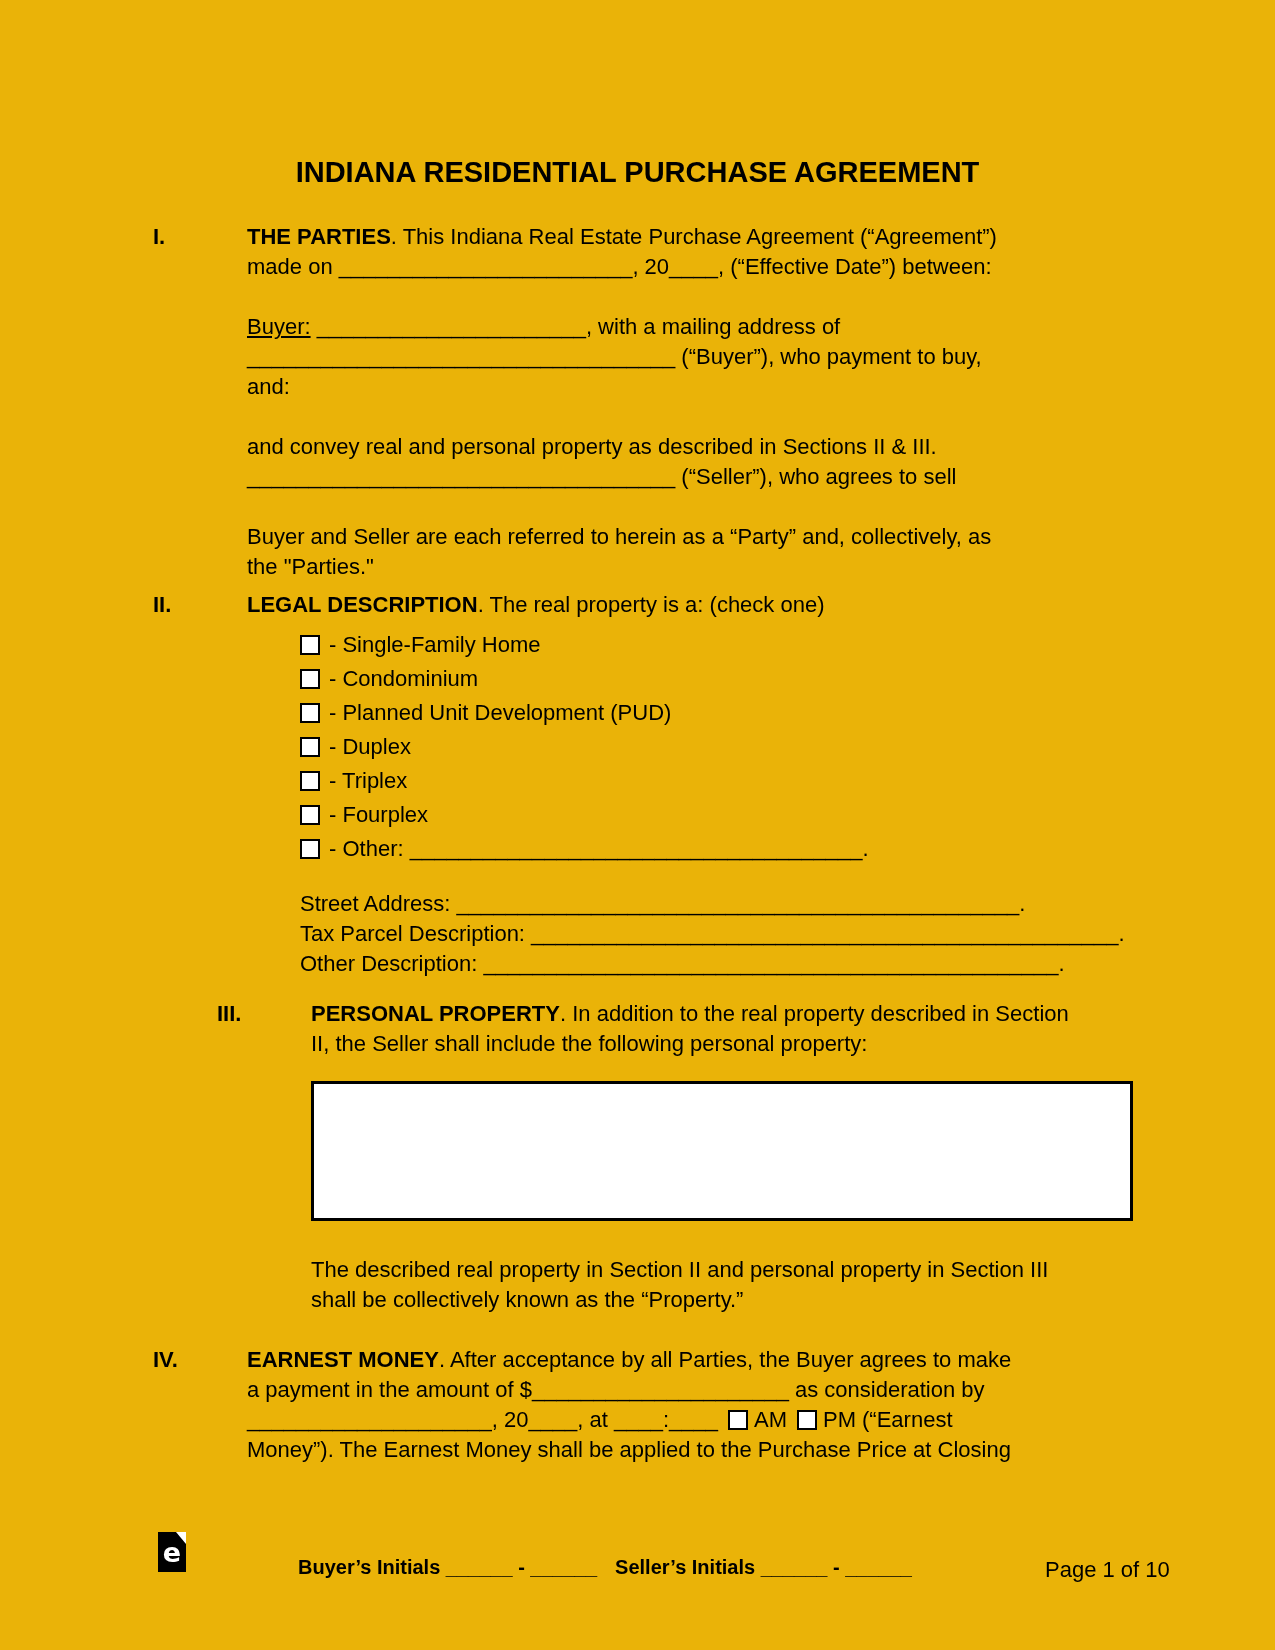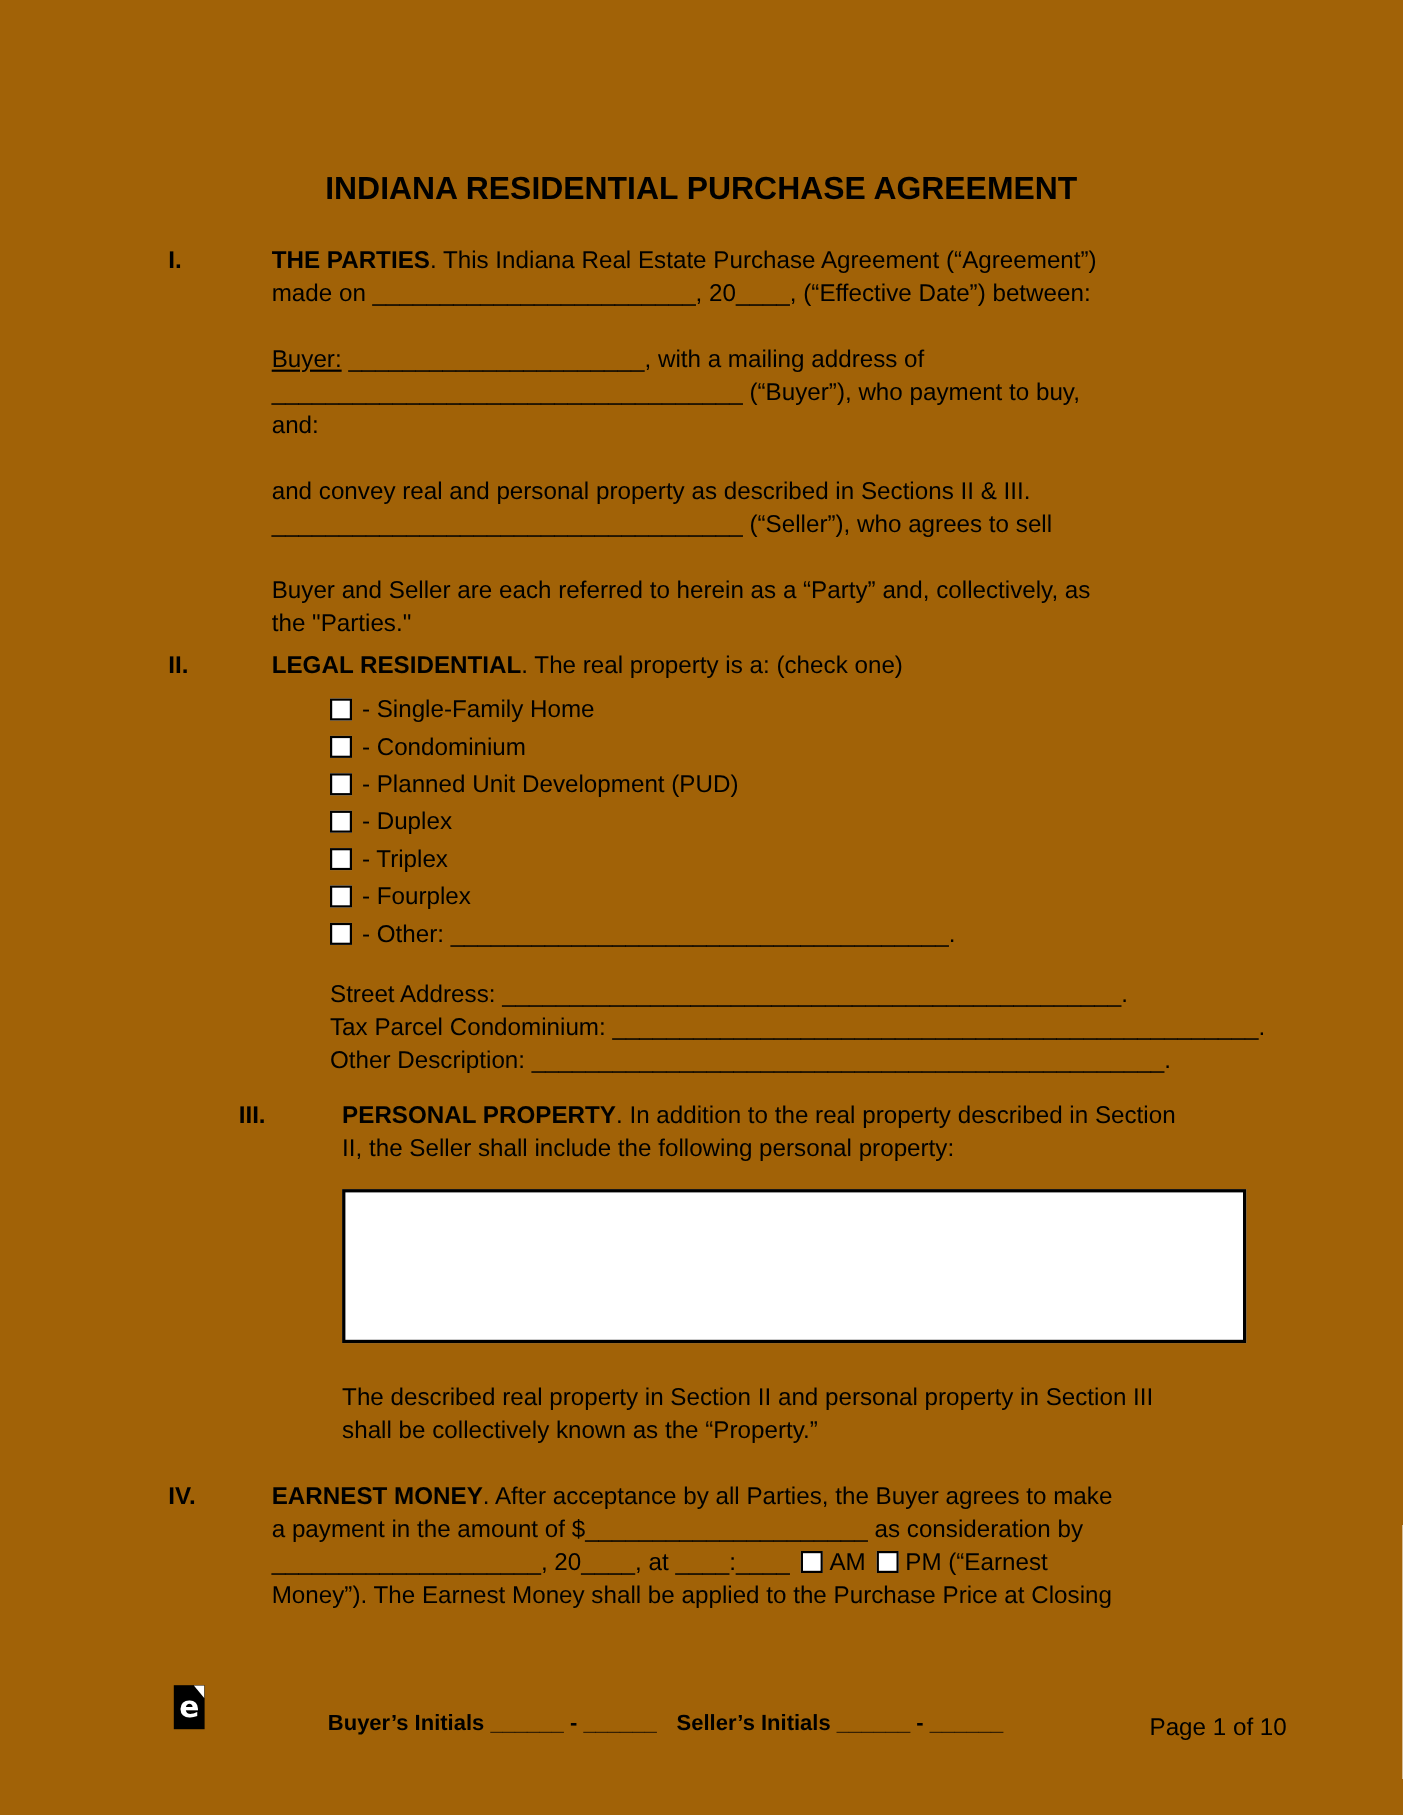--- a/index.html
+++ b/index.html
@@ -1,21 +1,21 @@
 <!DOCTYPE html>
 <html><head>
 <meta charset="utf-8">
 <style>
   html,body{margin:0;padding:0;background:#fff;}
   .page{
     position:relative;
     width:1275px;height:1650px;
     box-sizing:border-box;
     padding-top:157px;
-    background:#a16207;
+    background:#eab308;
     color:#000;
     font-family:"Liberation Sans", sans-serif;
     font-size:22px;
     overflow:hidden;
   }
   .title{
     text-align:center;
     font-weight:bold;
     font-size:29px;
     line-height:30px;
@@ -86,33 +86,33 @@
       <div class="line">___________________________________ (“Seller”), who agrees to sell</div>
       <div class="sp"></div>
       <div class="line">Buyer and Seller are each referred to herein as a “Party” and, collectively, as</div>
       <div class="line">the "Parties."</div>
     </div>
   </div>
 
   <div class="section" id="sec2">
     <div class="num">II.</div>
     <div class="body">
-      <div class="line"><span class="b">LEGAL RESIDENTIAL</span><span>. The real property is a: (check one)</span></div>
+      <div class="line"><span class="b">LEGAL DESCRIPTION</span><span>. The real property is a: (check one)</span></div>
       <div class="items">
         <div class="item"><span class="cb"></span><span>- Single-Family Home</span></div>
         <div class="item"><span class="cb"></span><span>- Condominium</span></div>
         <div class="item"><span class="cb"></span><span>- Planned Unit Development (PUD)</span></div>
         <div class="item"><span class="cb"></span><span>- Duplex</span></div>
         <div class="item"><span class="cb"></span><span>- Triplex</span></div>
         <div class="item"><span class="cb"></span><span>- Fourplex</span></div>
         <div class="item"><span class="cb"></span><span>- Other: _____________________________________.</span></div>
       </div>
       <div class="addr">
         <div class="line">Street Address: ______________________________________________.</div>
-        <div class="line">Tax Parcel Condominium: ________________________________________________.</div>
+        <div class="line">Tax Parcel Description: ________________________________________________.</div>
         <div class="line">Other Description: _______________________________________________.</div>
       </div>
     </div>
   </div>
 
   <div class="section" id="sec3">
     <div class="num">III.</div>
     <div class="body">
       <div class="line"><span class="b">PERSONAL PROPERTY</span><span>. In addition to the real property described in Section</span></div>
       <div class="line">II, the Seller shall include the following personal property:</div>

